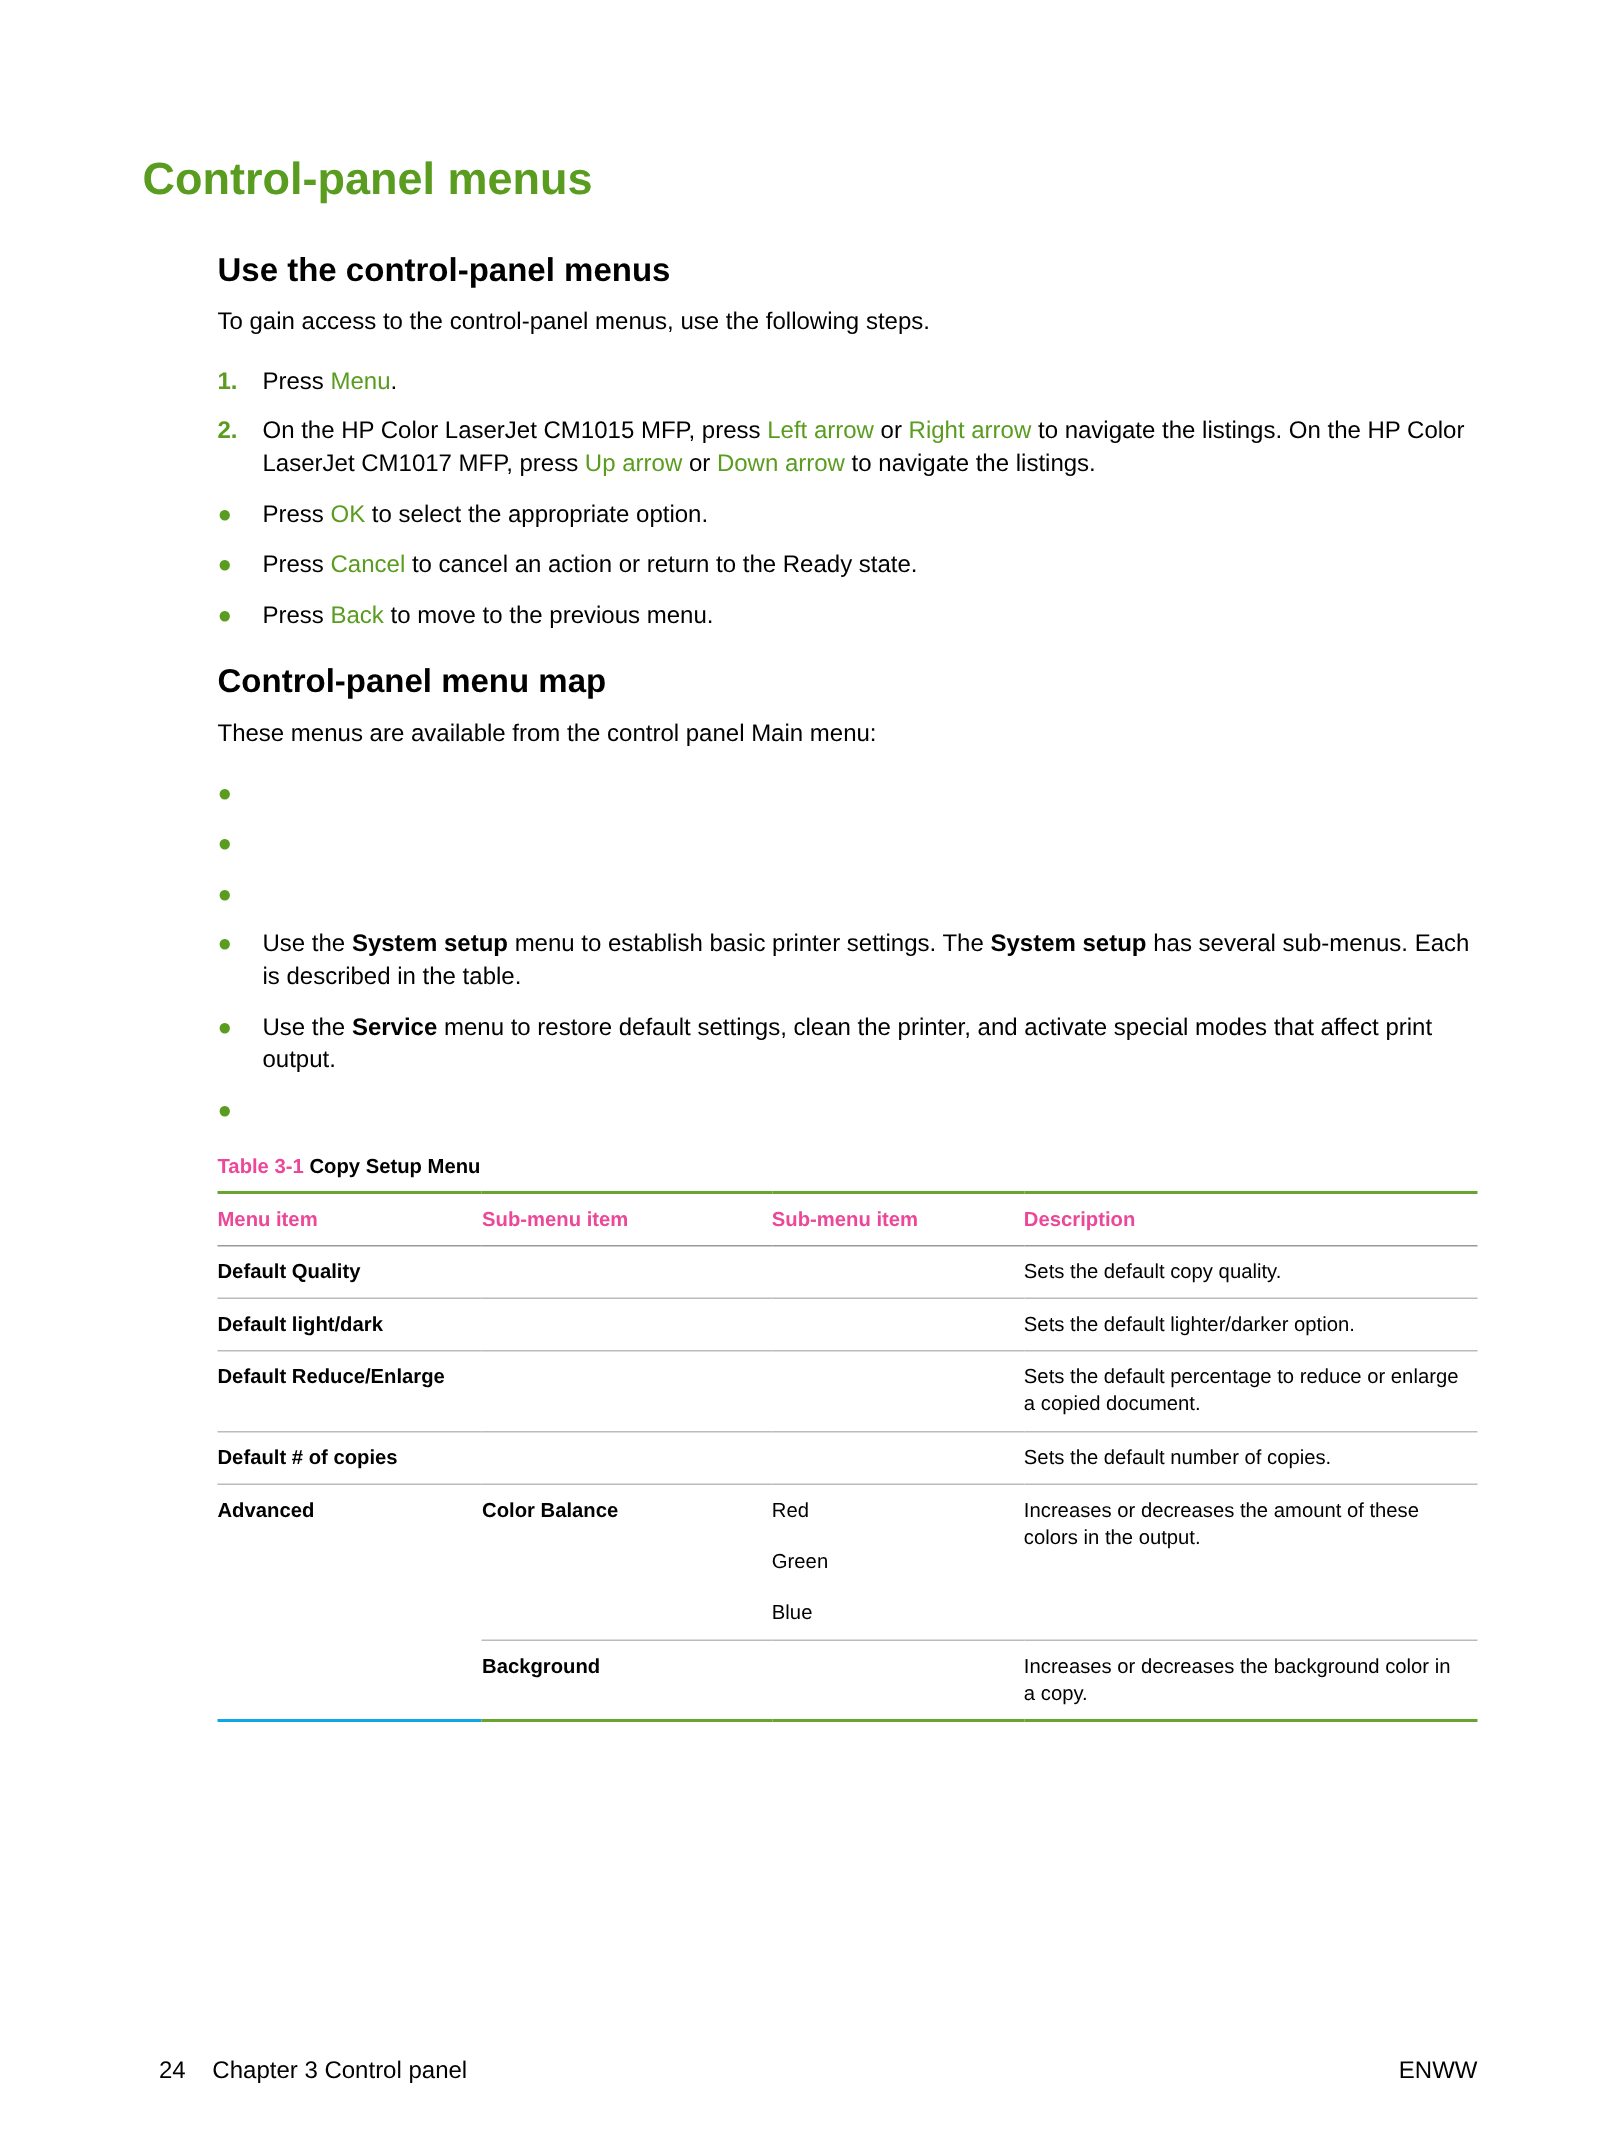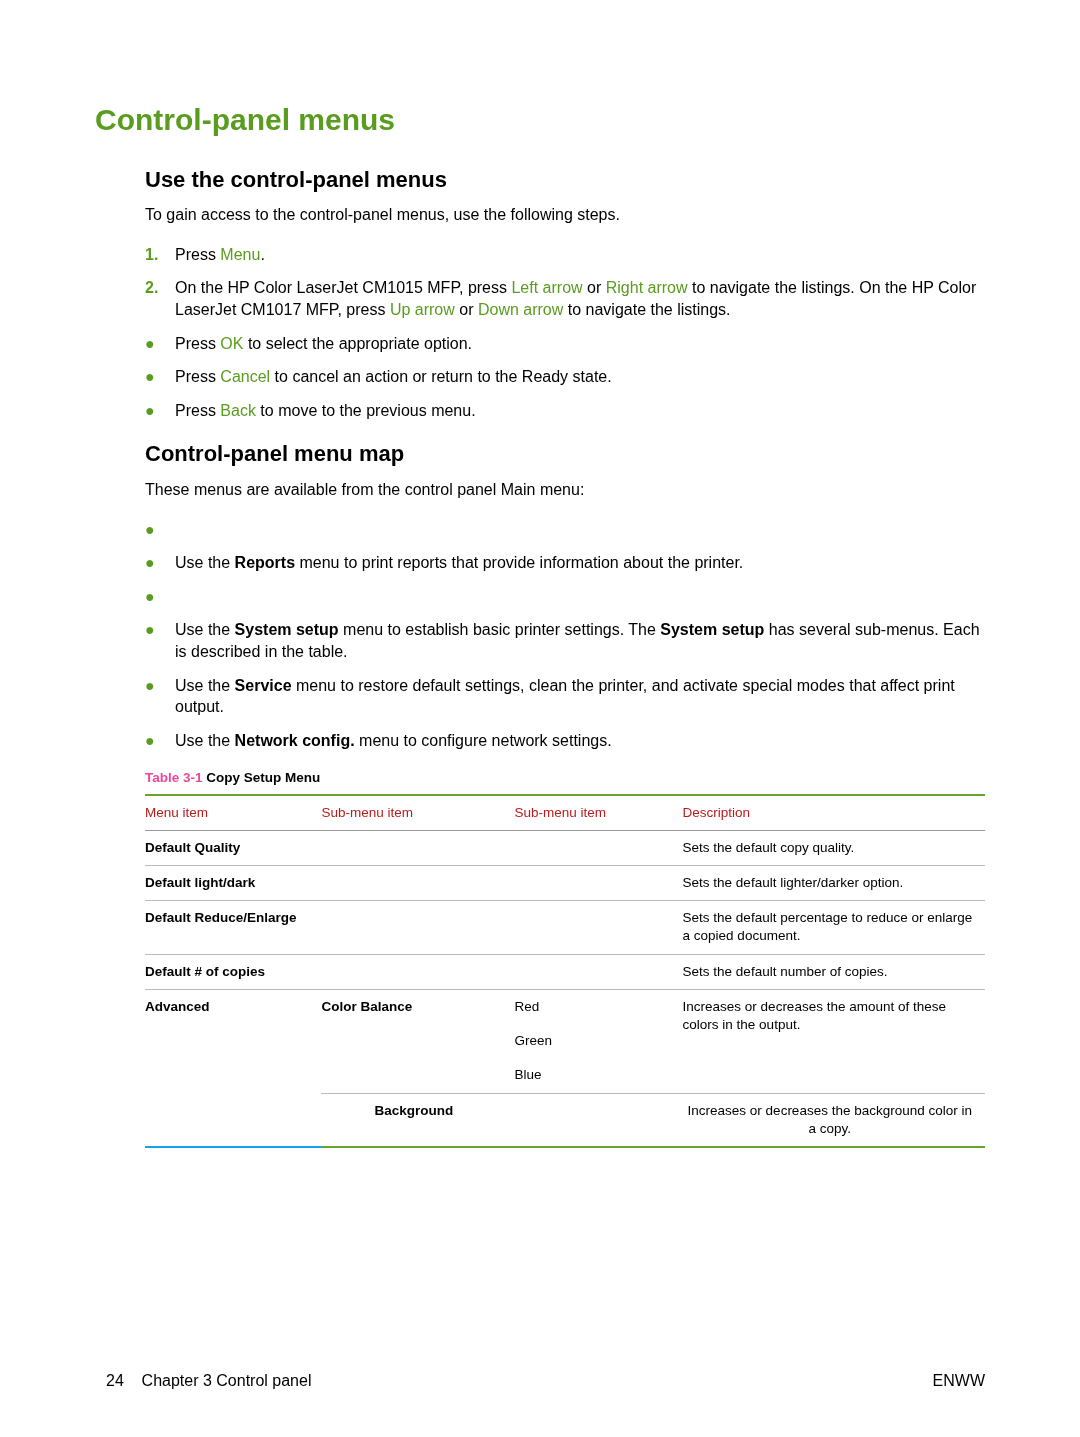--- a/index.html
+++ b/index.html
@@ -69,34 +69,34 @@
   }
   .table-caption .cap-label { color: #ec4899; }
   table.menu {
     border-collapse: collapse;
     width: calc(100% - 50px);
     margin-left: 50px;
     font-size: 13.5px;
   }
   table.menu thead th {
     text-align: left;
-    color: #b91c1c;
-    font-weight: normal;
+    color: #ec4899;
+    font-weight: bold;
     padding: 8px 8px 8px 0;
     border-top: 2px solid #6aa32f;
     border-bottom: 1px solid #999;
   }
   table.menu td {
     text-align: left;
     vertical-align: top;
     padding: 8px 8px 8px 0;
     border-bottom: 1px solid #bbb;
   }
   table.menu tr.no-border td { border-bottom: none; }
-  table.menu tr.last td { border-bottom: 2px solid #6aa32f; text-align: center; }
+  table.menu tr.last td { border-bottom: 2px solid #6aa32f; }
   .col-menu { width: 21%; font-weight: bold; }
   .col-sub1 { width: 23%; }
   .col-sub2 { width: 20%; }
   .col-desc { width: 36%; }
   .footer {
     position: fixed;
     bottom: 45px;
     left: 106px;
     right: 95px;
     display: flex;
@@ -144,36 +144,34 @@
 
 <h2 class="section">Control-panel menu map</h2>
 <p class="body">These menus are available from the control panel Main menu:</p>
 
 <ul class="bullets">
   <li>
     <span class="dot">●</span>
   </li>
   <li>
     <span class="dot">●</span>
-    <span><span>Use the </span><span class="bold">Reports</span><span> menu to print reports that provide information about the printer.</span></span>
   </li>
   <li>
     <span class="dot">●</span>
   </li>
   <li>
     <span class="dot">●</span>
     <span><span>Use the </span><span class="bold">System setup</span><span> menu to establish basic printer settings. The </span><span class="bold">System setup</span><span> has several sub-menus. Each is described in the table.</span></span>
   </li>
   <li>
     <span class="dot">●</span>
     <span><span>Use the </span><span class="bold">Service</span><span> menu to restore default settings, clean the printer, and activate special modes that affect print output.</span></span>
   </li>
   <li>
     <span class="dot">●</span>
-    <span><span>Use the </span><span class="bold">Network config.</span><span> menu to configure network settings.</span></span>
   </li>
 </ul>
 
 <div class="table-caption">
   <span class="cap-label">Table 3-1</span><span>  Copy Setup Menu</span>
 </div>
 
 <table class="menu">
   <thead>
     <tr>

